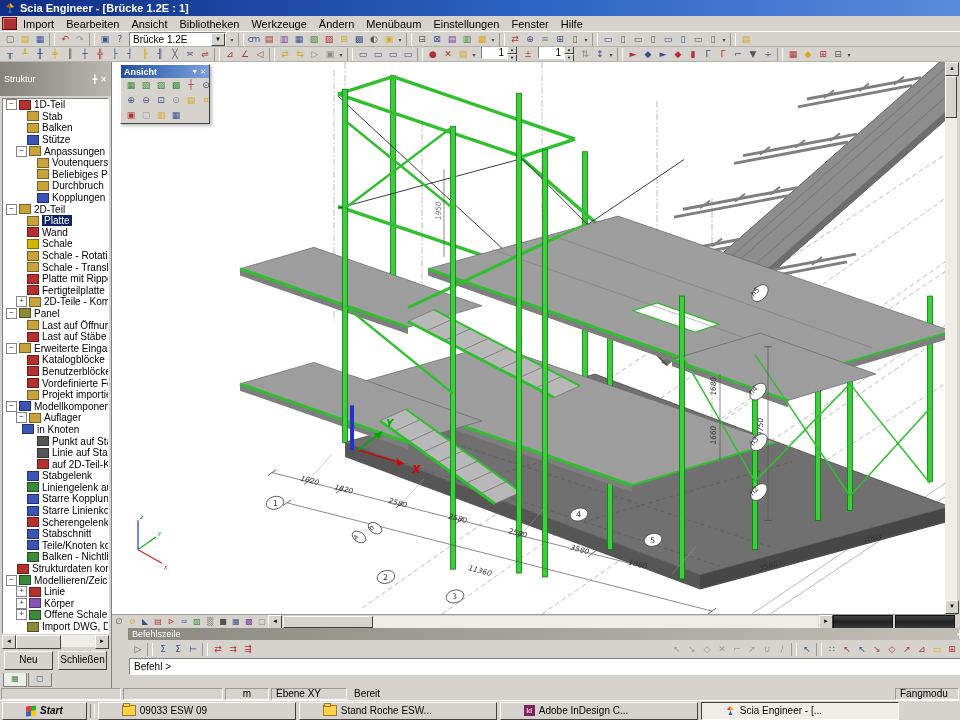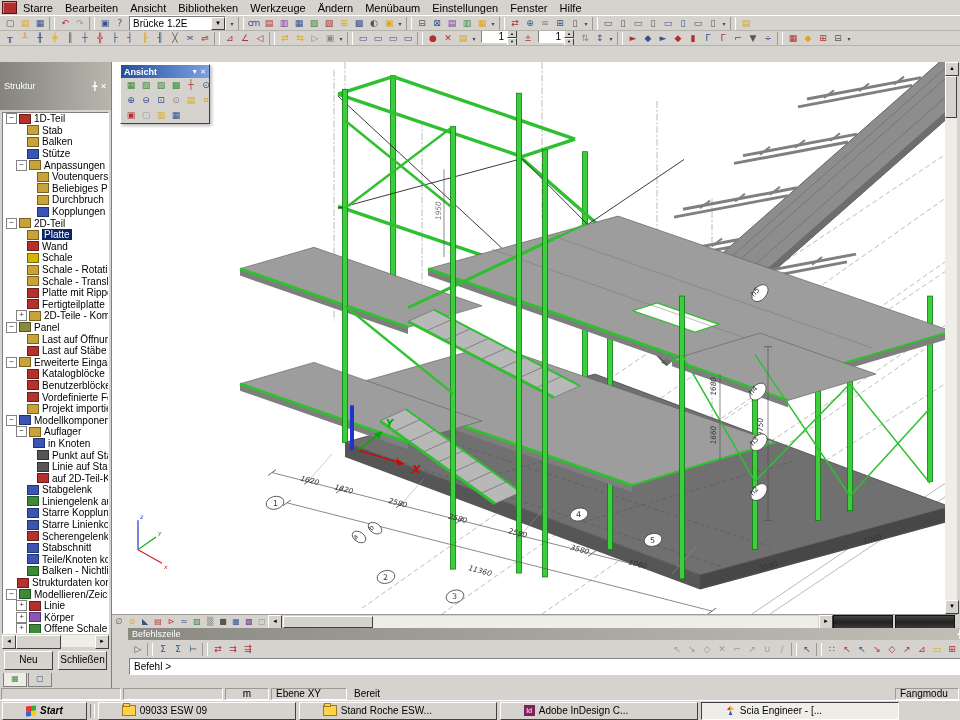--- a/index.html
+++ b/index.html
@@ -31,21 +31,21 @@
   .spinv{width:22px;height:11px;background:#fff;border:1px solid;border-color:#808080 #fff #fff #808080;
          text-align:right;font-size:10px;line-height:11px;padding-right:2px}
   .spinb{width:10px;display:flex;flex-direction:column}
   .spinb span{height:6px;background:#d6d3ce;border:1px solid;border-color:#fff #404040 #404040 #fff;
               font-size:4px;line-height:5px;text-align:center}
 
   
   .lpanel{position:absolute;left:0;top:62px;width:112px;height:626px;background:#d6d3ce;
           border-right:1px solid #808080;box-sizing:border-box;display:flex;flex-direction:column}
   .phead{height:14px;background:linear-gradient(90deg,#84847c,#b9b6ae);color:#fff;font-size:9px;
-         display:flex;align-items:center;padding:17px 4px;gap:3px;flex:none}
+         display:flex;align-items:center;padding:10px 4px;gap:3px;flex:none}
   .phead .sp{flex:1}
   .phx{font-size:8px;color:#fff}
   .tree{flex:1;background:#fff;border:1px solid;border-color:#808080 #fff #fff #808080;
         margin:2px 2px 0 2px;overflow:hidden;font-size:10px}
   .trow{height:11.6px;display:flex;align-items:center;white-space:nowrap;overflow:hidden}
   .tg{width:9px;height:9px;border:1px solid #848484;background:#fff;font-size:8px;line-height:7px;
       text-align:center;margin-right:2px;flex:none;color:#333}
   .tgn{width:11px;flex:none}
   .tico{width:10px;height:8px;margin-right:3px;flex:none;border:1px solid rgba(0,0,0,.4)}
   .tlabel{overflow:hidden;text-overflow:clip}
@@ -117,25 +117,34 @@
   .ico-paint{width:11px;height:11px;background:linear-gradient(135deg,#d8d8d8 40%,#9ab 41%,#778 100%);
              border:1px solid #666;flex:none}
   .scialogo{flex:none}
   text{font-family:"DejaVu Sans",sans-serif}
 </style>
 </head>
 <body>
 
 <div id="app">
 
+  <div class="titlebar">
+    <svg class="scialogo" width="12" height="12" viewBox="0 0 12 12">
+      <polygon points="6,1 2,5 6,6" fill="#e03a2a"></polygon>
+        <polygon points="6,1 10,5 6,6" fill="#f0c020"></polygon>
+      <polygon points="6,6 4,11 8,11" fill="#2a58c0"></polygon>
+        <circle cx="6" cy="5.5" r="1.2" fill="#2a9a3a"></circle>
+    </svg>
+    <span>Scia Engineer - [Brücke 1.2E : 1]</span>
+  </div>
 
   <div class="menubar">
     <span class="appicon"></span>
     <span id="menubar" style="display:flex">
-        <span class="mi">Starre</span>
+        <span class="mi">Import</span>
         <span class="mi">Bearbeiten</span>
         <span class="mi">Ansicht</span>
         <span class="mi">Bibliotheken</span>
         <span class="mi">Werkzeuge</span>
         <span class="mi">Ändern</span>
         <span class="mi">Menübaum</span>
         <span class="mi">Einstellungen</span>
         <span class="mi">Fenster</span>
         <span class="mi">Hilfe</span>
       </span>
@@ -423,21 +432,21 @@
         <div class="trow" style="padding-left: 3px;">
           <span class="tg">−</span>
           <span class="tico" style="background: rgb(58, 85, 181);"></span>
           <span class="tlabel">Modellkomponenten</span>
         </div>
         <div class="trow" style="padding-left: 13px;">
           <span class="tg">−</span>
           <span class="tico" style="background: rgb(202, 162, 58);"></span>
           <span class="tlabel">Auflager</span>
         </div>
-        <div class="trow" style="padding-left: 19px;">
+        <div class="trow" style="padding-left: 8px;">
           <span class="tgn"></span>
           <span class="tico" style="background: rgb(58, 85, 181);"></span>
           <span class="tlabel">in Knoten</span>
         </div>
         <div class="trow" style="padding-left: 23px;">
           <span class="tgn"></span>
           <span class="tico" style="background: rgb(85, 85, 85);"></span>
           <span class="tlabel">Punkt auf Stab</span>
         </div>
         <div class="trow" style="padding-left: 23px;">

